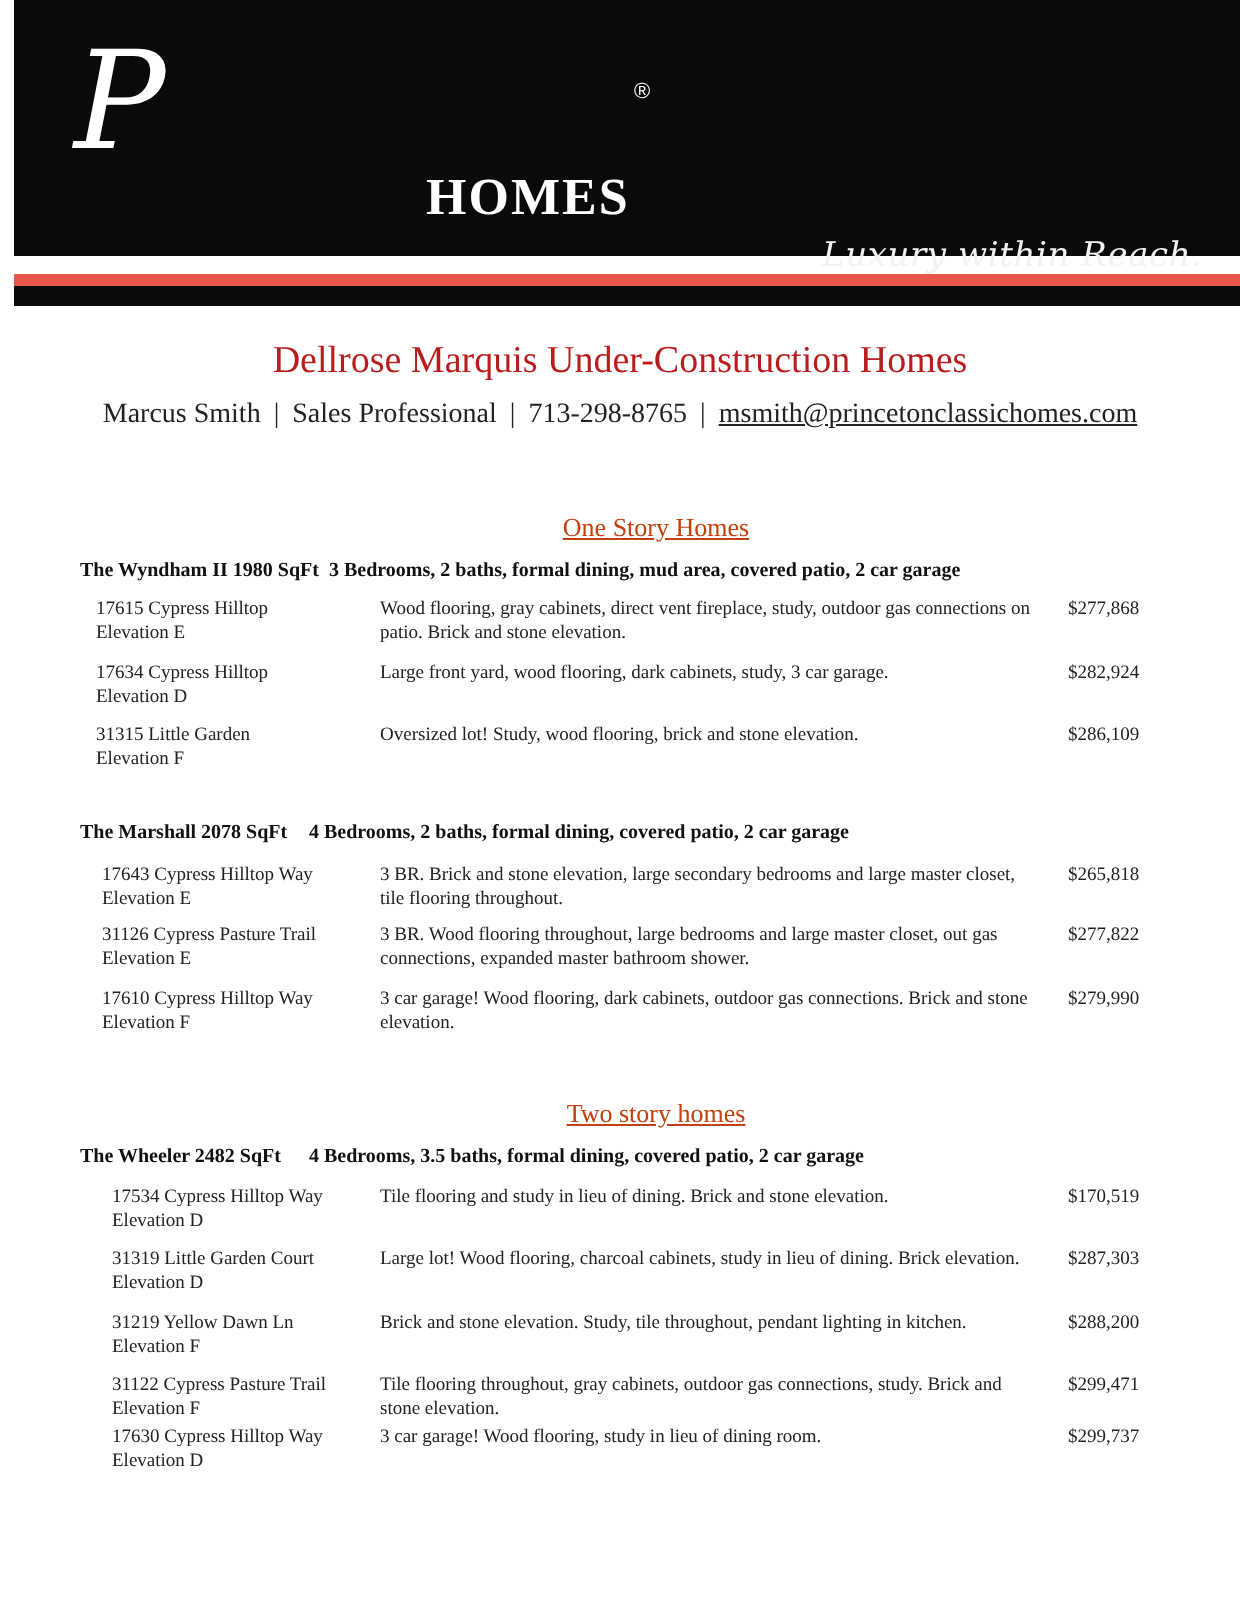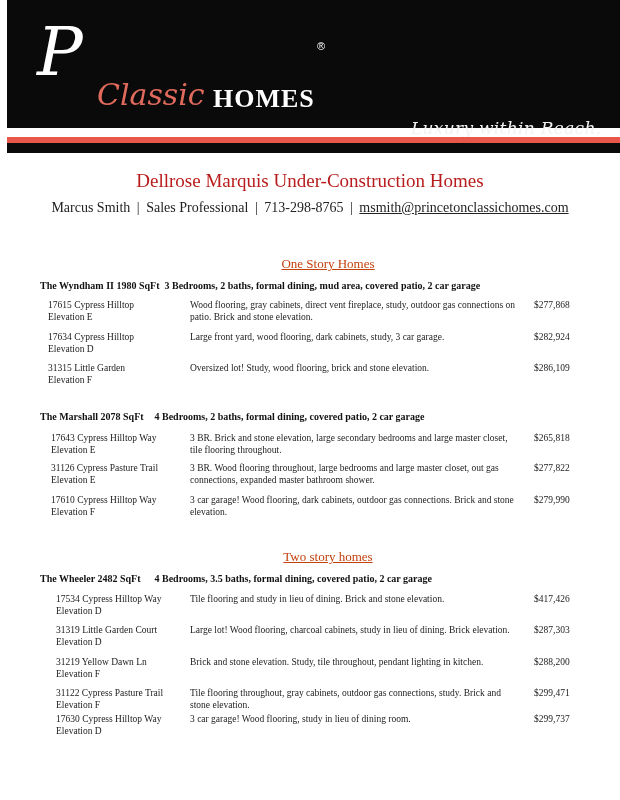--- a/index.html
+++ b/index.html
@@ -82,21 +82,20 @@
     .listing .desc { position: absolute; left: 190px; width: 325px; }
     .listing .price { position: absolute; left: 534px; width: 60px; }
   </style>
 </head>
 <body>
 
 <div class="header-band">
   <div class="logo">
     <span class="logo-script-p">P</span>
     <span class="logo-reg">®</span>
-    <span class="logo-classic">Classic</span>
     <span class="logo-homes">HOMES</span>
   </div>
   <div class="tagline">Luxury within Reach.</div>
 </div>
 <div class="stripe-red"></div>
 <div class="stripe-black"></div>
 
 <div class="doc-title">Dellrose Marquis Under-Construction Homes</div>
 <div class="contact-line">
   <span>Marcus Smith</span>
@@ -180,21 +179,21 @@
   <span class="model-name" style="width:112px;font-family:Liberation Serif, serif;">The Wheeler 2482 SqFt</span>
   <span class="model-features">4 Bedrooms, 3.5 baths, formal dining, covered patio, 2 car garage</span>
 </div>
 
 <div class="listing" style="top:593px;">
   <div class="address" style="left:56px;">
     <div>17534 Cypress Hilltop Way</div>
     <div>Elevation D</div>
   </div>
   <div class="desc">Tile flooring and study in lieu of dining. Brick and stone elevation.</div>
-  <div class="price">$417,426</div>
+  <div class="price">$170,519</div>
 </div>
 
 <div class="listing" style="top:624px;">
   <div class="address" style="left:56px;">
     <div>31319 Little Garden Court</div>
     <div>Elevation D</div>
   </div>
   <div class="desc">Large lot! Wood flooring, charcoal cabinets, study in lieu of dining. Brick elevation.</div>
   <div class="price">$287,303</div>
 </div>

